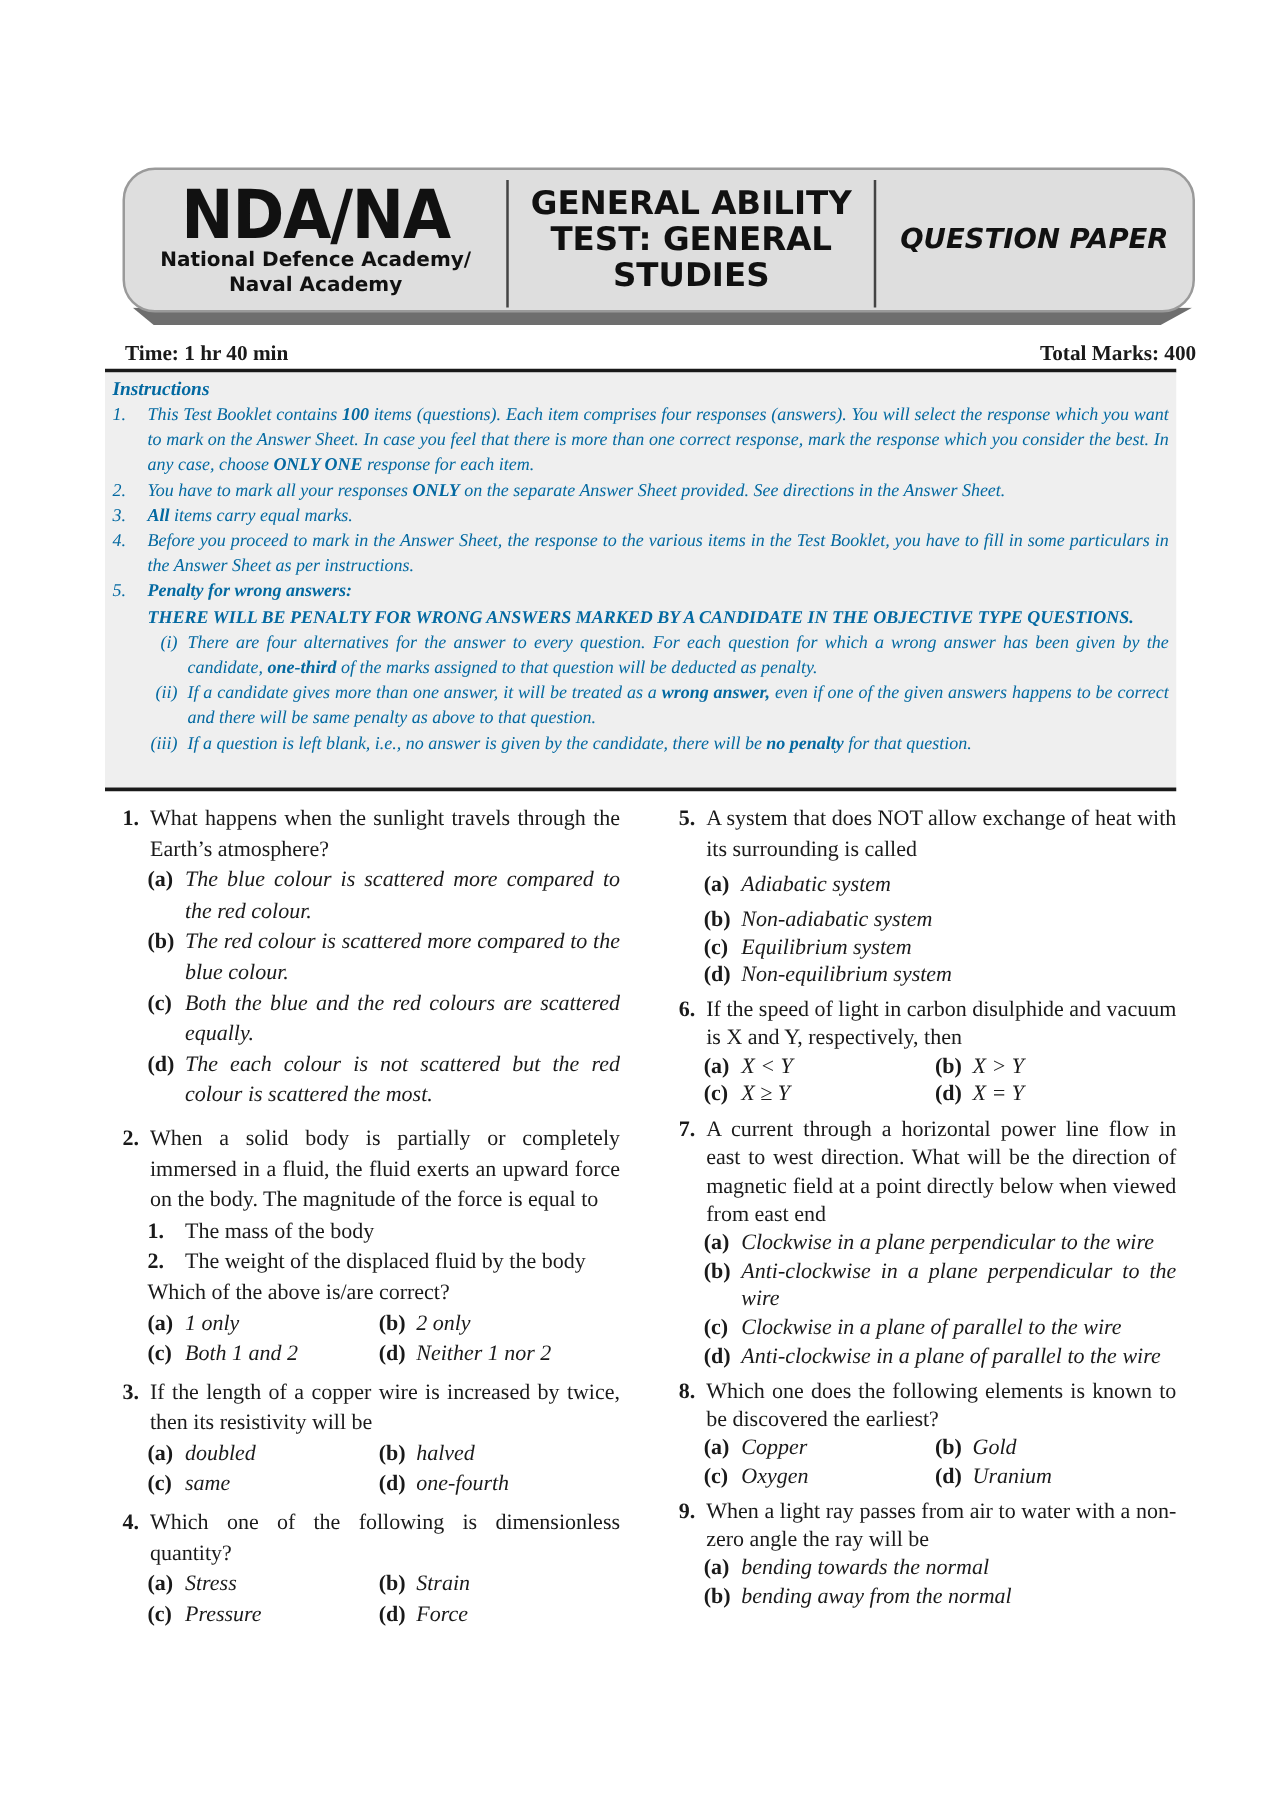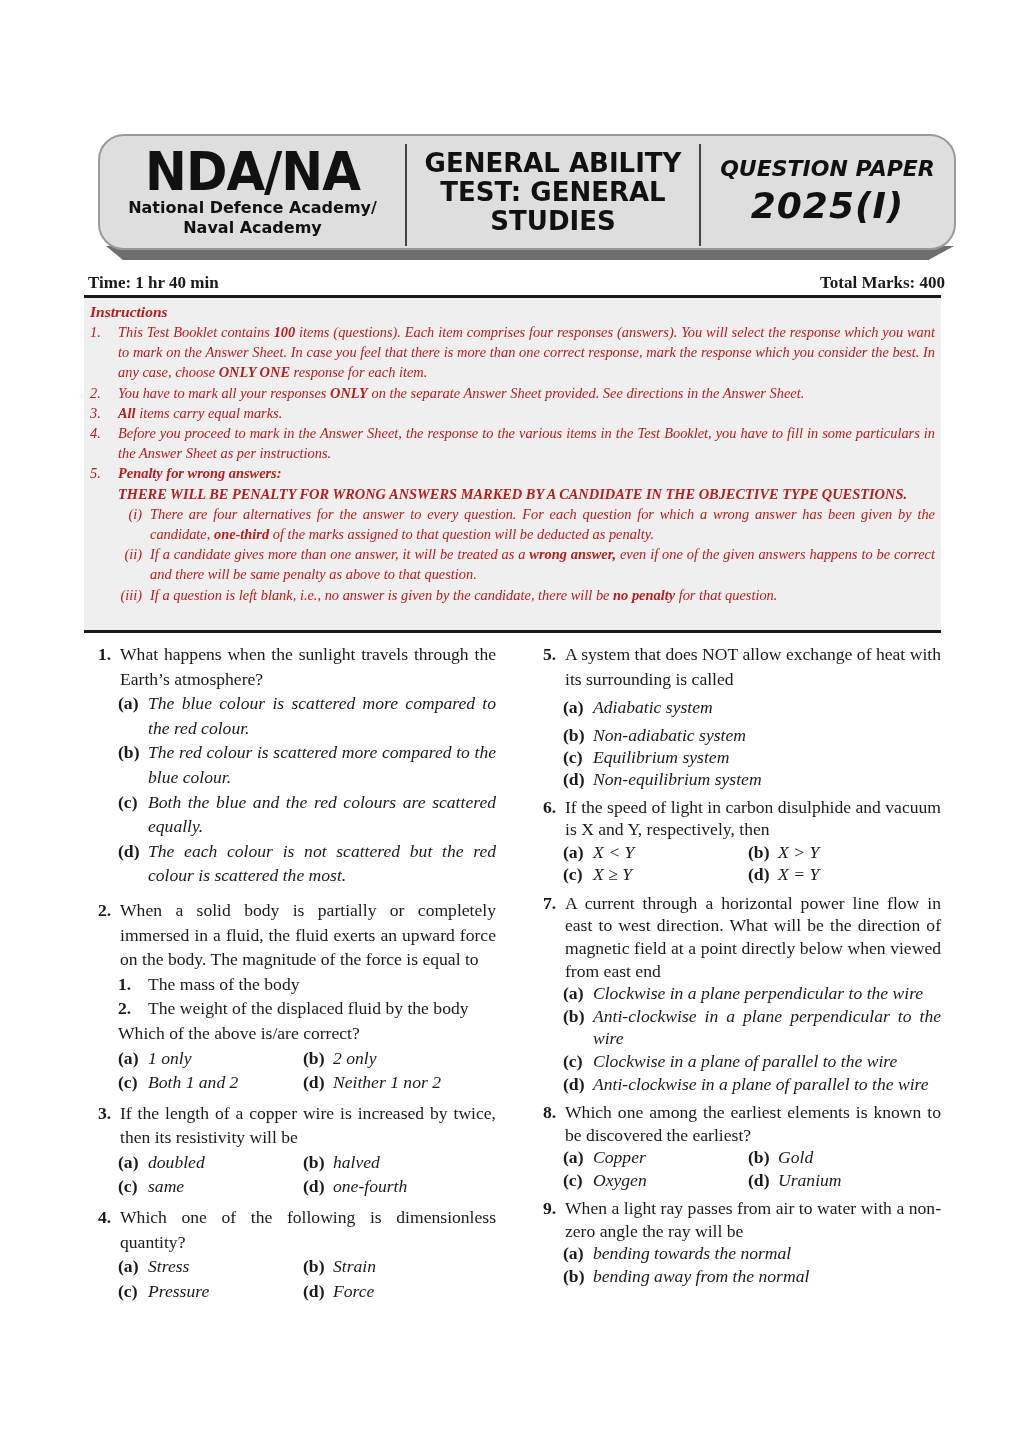--- a/index.html
+++ b/index.html
@@ -14,25 +14,25 @@
     .cell-2 { width:292px; }
     .cell-3 { flex:1;font-style:italic; }
     .vdiv { width:2px; background:#444; margin:8px 0 2px 0; }
     .logo { font-size:50px; line-height:52px; letter-spacing:-1px; font-weight:900; transform:scaleY(1.08); }
     .logo-sub { font-size:16px; line-height:20px; }
     .test-title { font-size:26px; line-height:29px; }
     .qp-label { font-size:22px; line-height:28px; }
     .qp-year { font-size:36px; line-height:46px; letter-spacing:1px; }
 
     
-    .meta { position:absolute; left:88px; top:273px; width:857px; display:flex; justify-content:space-between; font-weight:bold; font-size:17px; }
+    .meta { position:absolute; left:100px; top:273px; width:857px; display:flex; justify-content:space-between; font-weight:bold; font-size:17px; }
     .meta-rule { position:absolute; left:84px; top:295px; width:857px; height:3px; background:#1a1a1a; }
 
     
-    .instr { position:absolute; left:84px; top:298px; width:857px; height:332px; background:#efefef; box-sizing:border-box; padding:4px 6px 16px 6px; font-style:italic; font-size:14.4px; line-height:20.2px; color:#b91c1c; }
+    .instr { position:absolute; left:84px; top:298px; width:857px; height:332px; background:#efefef; box-sizing:border-box; padding:4px 6px 16px 6px; font-style:italic; font-size:14.4px; line-height:20.2px; color:#0369a1; }
     .instr-rule { position:absolute; left:84px; top:630px; width:857px; height:3px; background:#1a1a1a; }
     .instr h3 { margin:0; font-size:15.5px; font-weight:bold; font-style:italic; line-height:20px; }
     .ins-item { display:flex; }
     .ins-num { width:28px; flex:none; }
     .ins-text { flex:1; text-align:justify;font-style:italic; }
     .sub { display:flex; padding-left:16px; }
     .sub-num { width:36px; flex:none; text-align:right; padding-right:8px; }
     .sub-text { flex:1; text-align:justify; }
     .b { font-weight:bold; }
 
@@ -67,21 +67,20 @@
     </div>
     <div class="vdiv"></div>
     <div class="cell cell-2">
       <div class="test-title">GENERAL ABILITY</div>
       <div class="test-title">TEST: GENERAL</div>
       <div class="test-title">STUDIES</div>
     </div>
     <div class="vdiv"></div>
     <div class="cell cell-3">
       <div class="qp-label">QUESTION PAPER</div>
-      <div class="qp-year">2025(I)</div>
     </div>
   </div>
 </div>
 
 <div class="meta">
   <span>Time: 1 hr 40 min</span>
   <span>Total Marks: 400</span>
 </div>
 <div class="meta-rule"></div>
 
@@ -305,21 +304,21 @@
       </div>
     <div class="opt">
         <span class="opt-key">(d)</span>
         <span class="opt-text">Anti-clockwise in a plane of parallel to the wire</span>
       </div>
   </div>
 
   <div class="q" style="line-height:22.5px">
     <div class="q-head">
         <span class="q-num">8.</span>
-        <span class="q-text">Which one among the earliest elements is known to be discovered the earliest?</span>
+        <span class="q-text">Which one does the following elements is known to be discovered the earliest?</span>
       </div>
     <div class="grid2">
       <div class="opt">
           <span class="opt-key">(a)</span>
           <span class="opt-text">Copper</span>
         </div>
       <div class="opt">
           <span class="opt-key">(b)</span>
           <span class="opt-text">Gold</span>
         </div>

